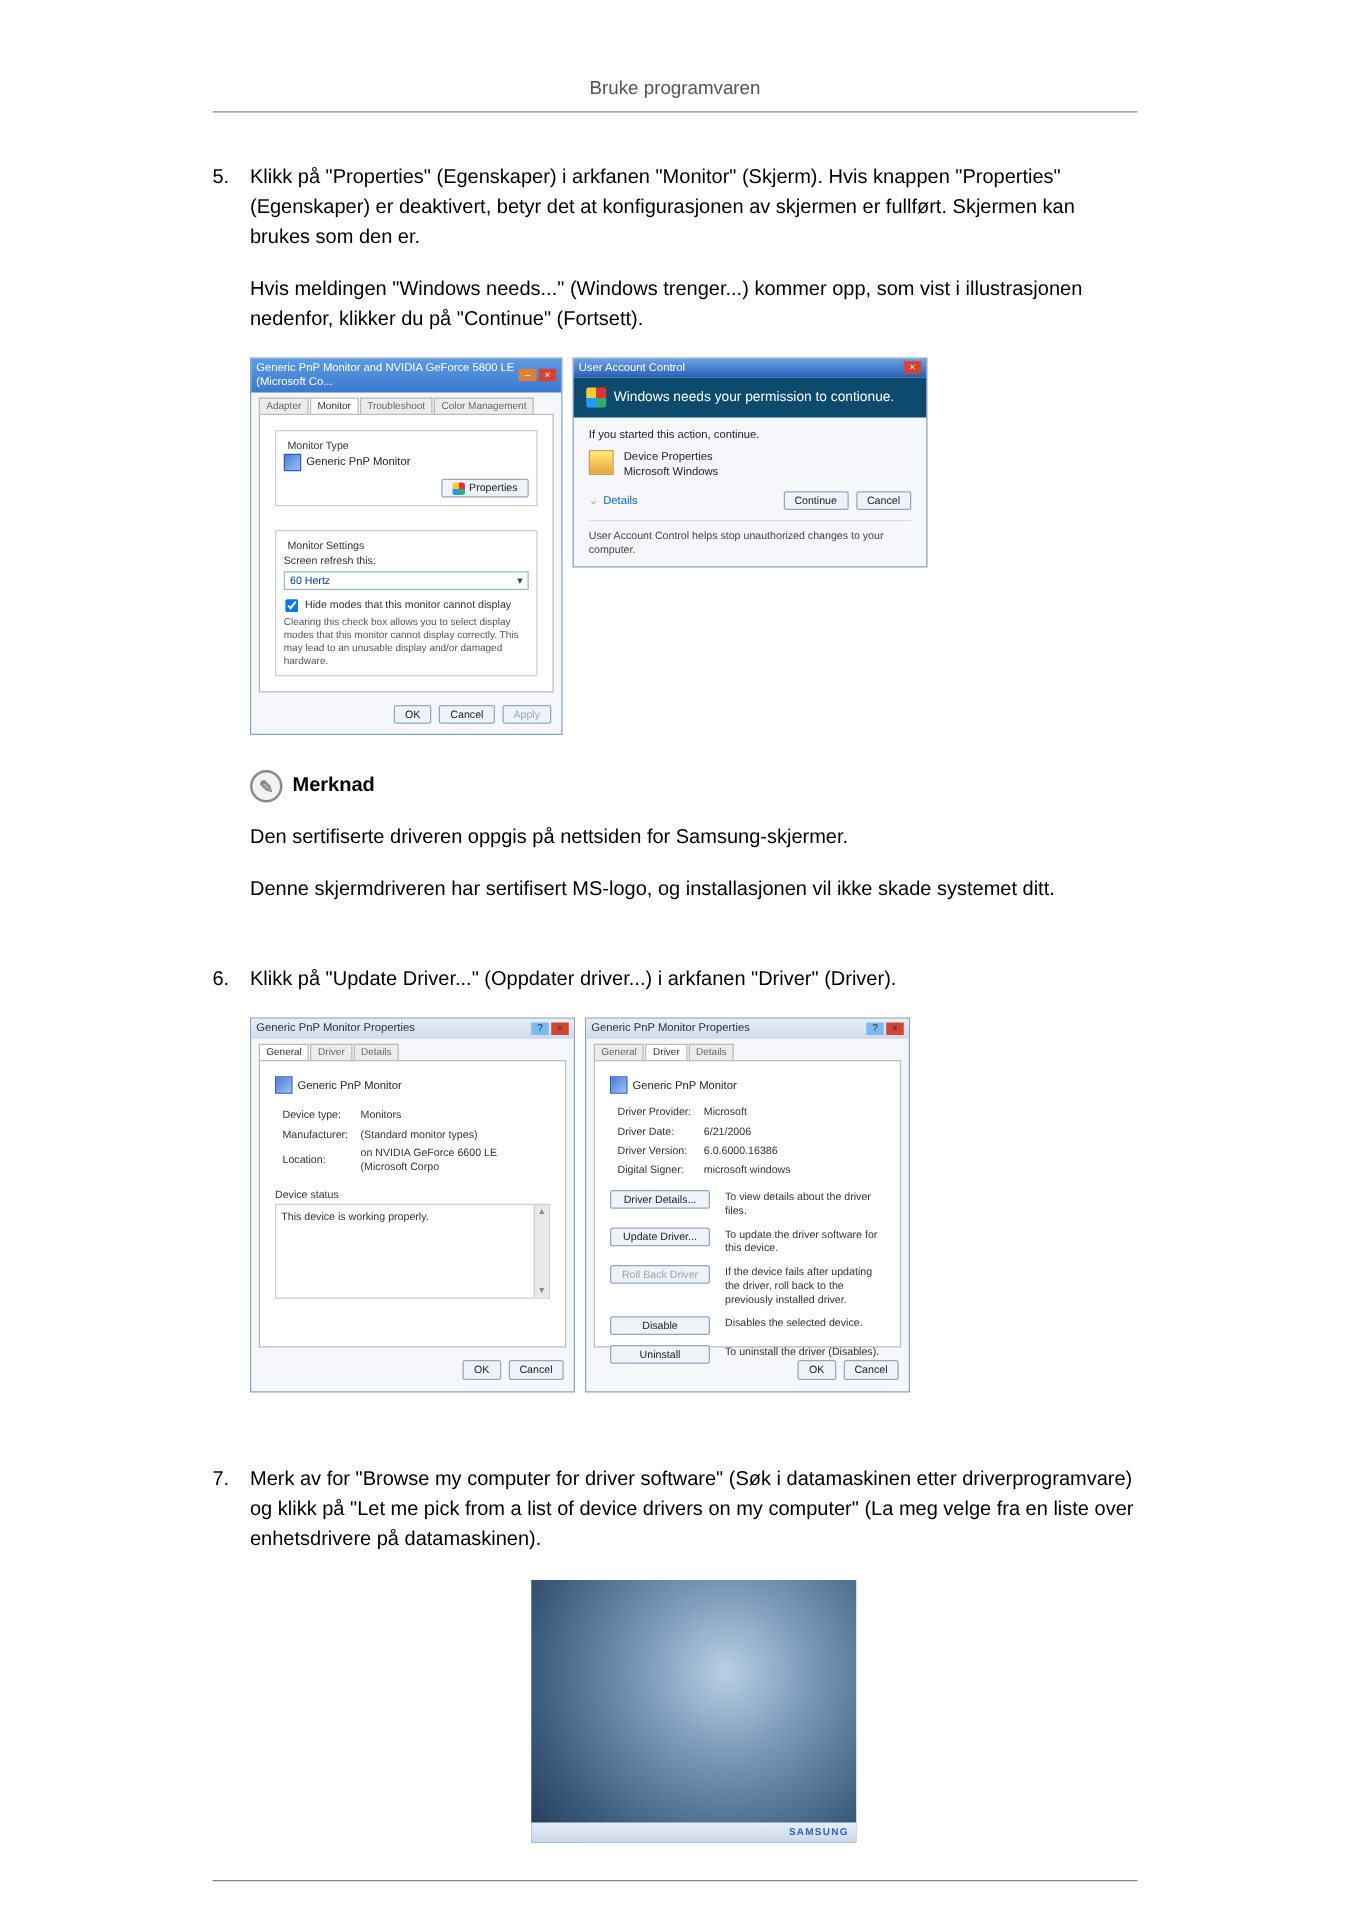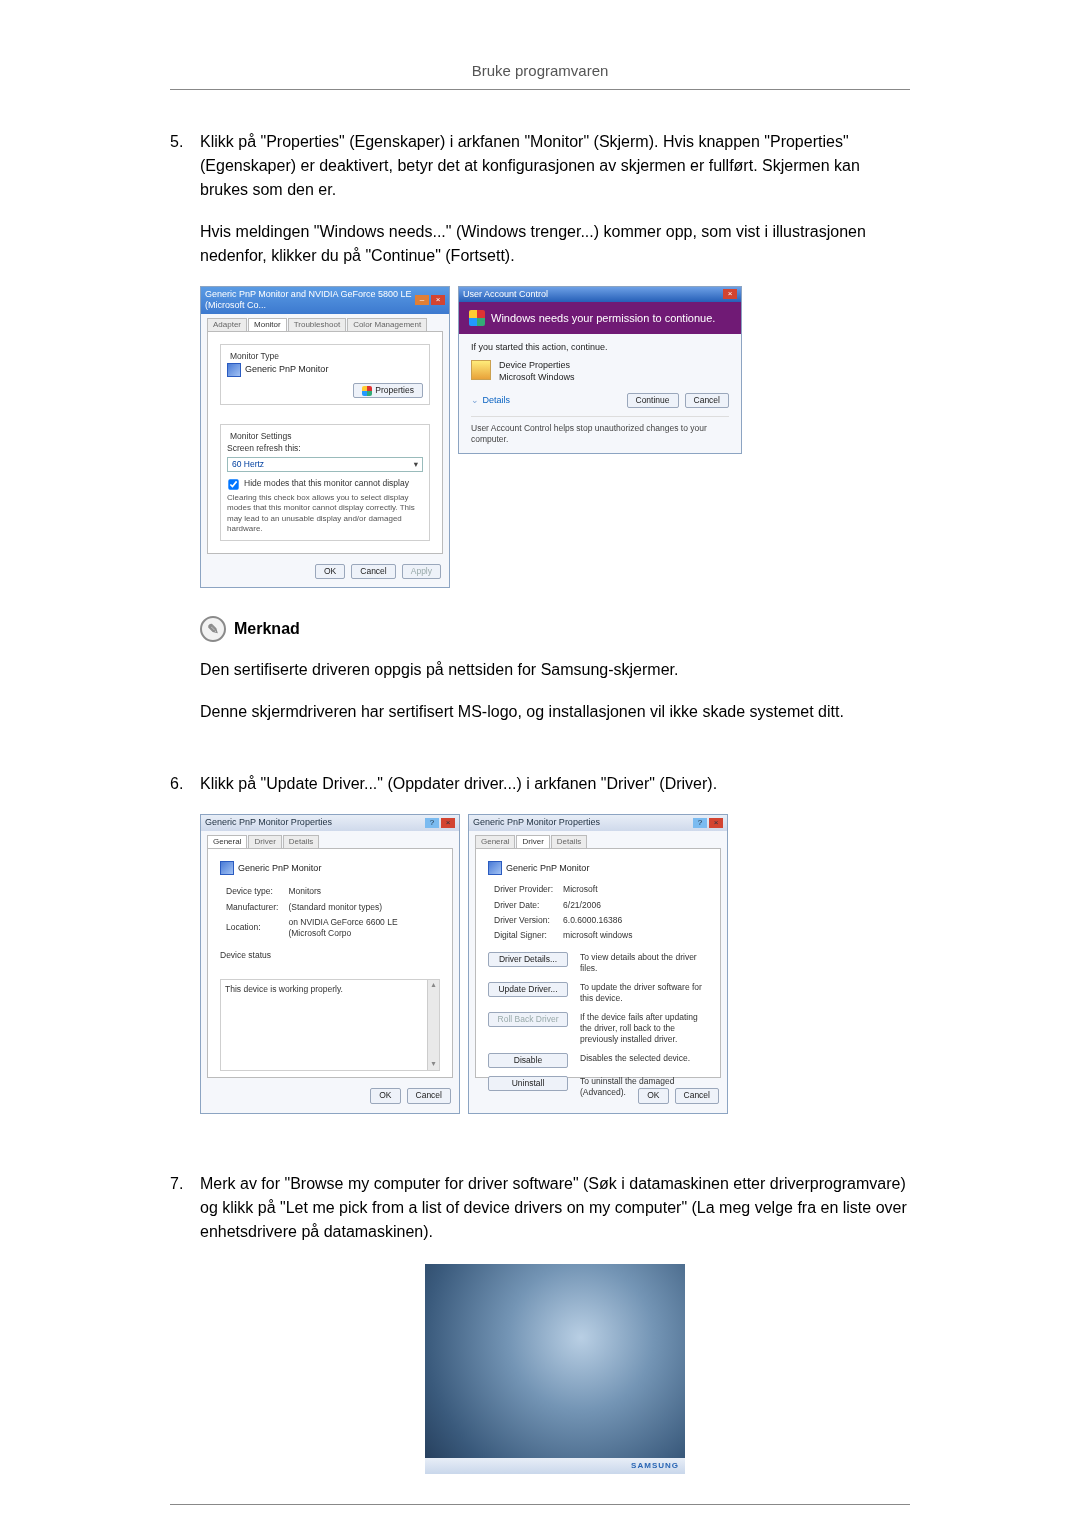--- a/index.html
+++ b/index.html
@@ -63,21 +63,21 @@
     display:inline-block; width:14px; height:14px;
     background: linear-gradient(135deg,#4a7bd6,#a2c2f4);
     border:1px solid #2a5bc0; margin-right:4px; vertical-align:middle;
   }
   .uac-shield {
     display:inline-block; width:16px; height:16px; border-radius:2px;
     background: conic-gradient(#d33 0 25%, #3a7 25% 50%, #29f 50% 75%, #fc3 75% 100%);
     margin-right:6px; vertical-align:middle;
   }
   .uac-headline {
-    background:#701a75; color:#fff; padding:8px 10px; font-size:11px;
+    background:#0c4a6e; color:#fff; padding:8px 10px; font-size:11px;
     display:flex; align-items:center;
   }
   .uac-body { padding:8px 12px; font-size:9px; color:#222; }
   .uac-item { display:flex; align-items:flex-start; gap:8px; margin:6px 0 10px 0; }
   .uac-item .ico { width:20px; height:20px; }
   .uac-btns { display:flex; gap:6px; justify-content:flex-end; align-items:center; margin:4px 0 8px 0; }
   .uac-expand { color:#0a63c2; }
   .uac-footer { font-size:8.5px; color:#444; border-top:1px solid #ddd; padding-top:6px; }
   .dlg-btm-btns { display:flex; justify-content:flex-end; gap:6px; padding:4px 8px 8px 0; }
   .select-field {
@@ -98,22 +98,22 @@
     color:#8a8a8a; font-weight:bold; font-size:14px;
     background:#f2f2f2;
   }
   .note-label { font-weight:bold; font-size:16px; }
 
   
   .props-dialog { width:260px; height:300px; }
   .driver-panel-labels { font-size:8.5px; }
   .driver-panel-labels td { padding:1px 4px; color:#333; }
   .status-box {
-    border:1px solid #cfcfcf; background:#fff; height:92px; width:100%;
-    padding:4px; font-size:8.5px; color:#333; margin-top:18px; position:relative;
+    border:1px solid #cfcfcf; background:#fff; height:76px; width:100%;
+    padding:4px; font-size:8.5px; color:#333; margin-top:2px; position:relative;
   }
   .scroll-stub {
     position:absolute; right:0; top:0; bottom:0; width:12px;
     background:#e9e9e9; border-left:1px solid #ccc;
     display:flex; flex-direction:column; justify-content:space-between; align-items:center;
     font-size:8px; color:#888;
   }
   .driver-btn-row { display:flex; gap:12px; align-items:flex-start; margin-top:8px; }
   .driver-btn-row .btn { width:80px; text-align:center; }
   .driver-btn-row .desc { flex:1; font-size:8.5px; color:#333; }
@@ -341,21 +341,21 @@
             <div class="driver-btn-row">
                 <span class="btn disabled">Roll Back Driver</span>
                 <span class="desc">If the device fails after updating the driver, roll back to the previously installed driver.</span>
               </div>
             <div class="driver-btn-row">
                 <span class="btn">Disable</span>
                 <span class="desc">Disables the selected device.</span>
               </div>
             <div class="driver-btn-row">
                 <span class="btn">Uninstall</span>
-                <span class="desc">To uninstall the damaged (Advanced).</span>
+                <span class="desc">To uninstall the driver (Disables).</span>
               </div>
           </div>
           <div class="dlg-btm-btns">
             <span class="btn">OK</span>
             <span class="btn">Cancel</span>
           </div>
         </div>
       </div>
     </div>
   </li>

